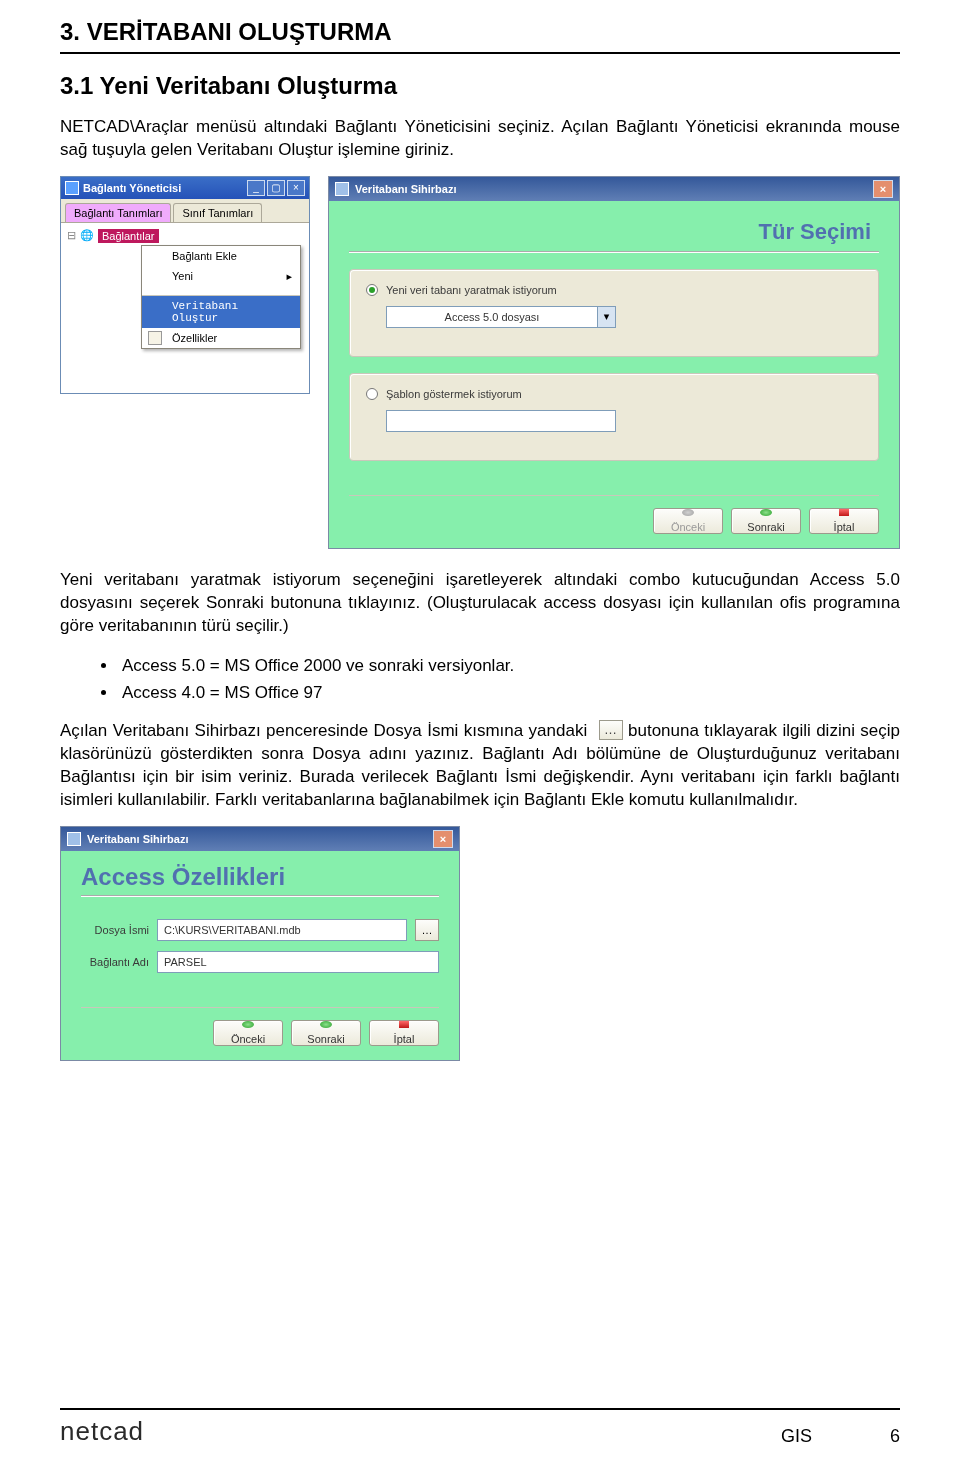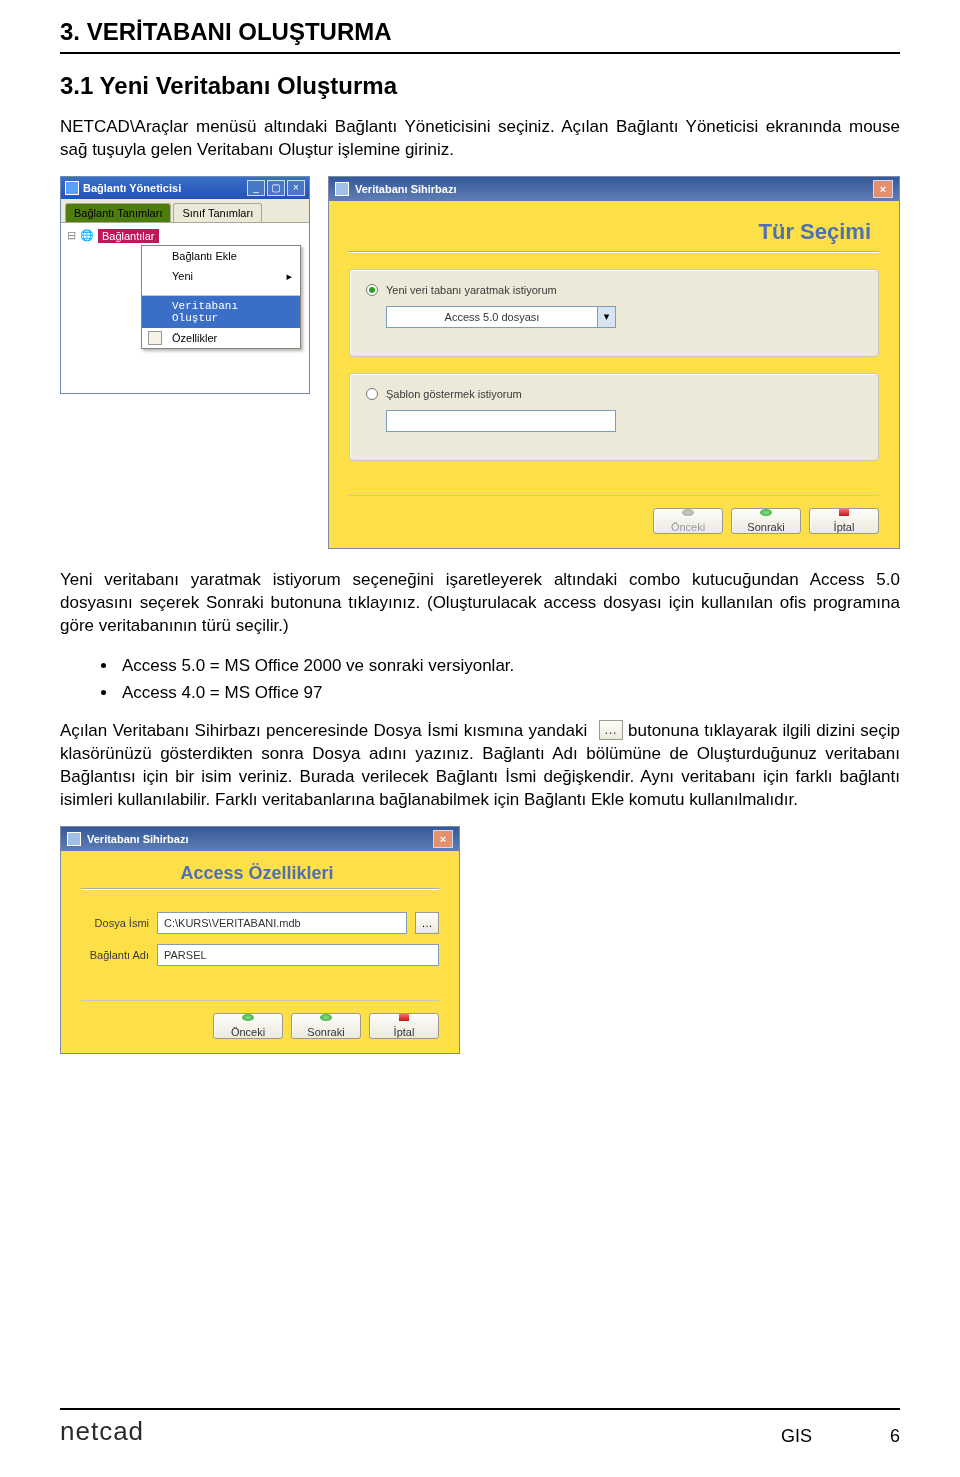--- a/index.html
+++ b/index.html
@@ -66,21 +66,21 @@
     border-bottom:1px solid #aca899;
   }
   .win-by .tab {
     padding:3px 8px;
     border:1px solid #aca899;
     border-bottom:none;
     background:#ece9d8;
     margin-right:2px;
     border-radius:3px 3px 0 0;
   }
-  .win-by .tab.active { background:#4d7c0f; }
+  .win-by .tab.active { background:#f0abfc; }
   .win-by .tree {
     background:#fff;
     padding:6px;
     height:170px;
     position:relative;
   }
   .win-by .treeroot { display:flex;align-items:center;gap:4px; }
   .win-by .treeroot .dotline { color:#888; }
   .win-by .treeroot .sel { background:#be185d;color:#fff;padding:1px 4px; }
   .win-by .ctxmenu {
@@ -117,21 +117,21 @@
     padding:3px 6px;
     height:24px;
   }
   .wiz .titlebar .ticon { width:14px;height:14px;background:#a0c0e8;border:1px solid #fff;margin-right:6px; }
   .wiz .titlebar .ttxt { flex:1;font-weight:bold; }
   .wiz .titlebar .xbtn {
     width:20px;height:18px;background:#e48f6e;border:1px solid #cddbef;color:#fff;text-align:center;line-height:16px;font-weight:bold;
   }
   .wiz .body {
     padding:0 20px 14px 20px;
-    background:#fde047;
+    background:#86efac;
   }
   .wiz .panehead {
     text-align:right;
     color:#5170b0;
     font-size:22px;
     font-weight:bold;
     padding:18px 8px 6px 0;
     border-bottom:2px groove #fff;
     margin-bottom:16px;
   }
@@ -165,21 +165,21 @@
     display:flex;align-items:center;justify-content:center;gap:5px;font-size:11px;color:#333;
     box-shadow: inset 1px 1px 0 #fff;
     flex-direction: column;
   }
   .wiz .btn .gicon { width:12px;height:12px;border-radius:50%;background:radial-gradient(#8be08b,#2aa02a); }
   .wiz .btn .xicon { width:10px;height:10px;background:linear-gradient(#ff6a6a,#c01818); }
   .wiz .btn.disabled { color:#999; }
   .wiz .btn.disabled .gicon { background:radial-gradient(#d0d0d0,#a0a0a0); }
   
   .wiz.small { width:400px; }
-  .wiz.small .panehead { font-size:18px;padding:12px 6px 4px 0;text-align:center; }
+  .wiz.small .panehead { font-size:24px;padding:12px 6px 4px 0;text-align:left; }
   .wiz.small .form { padding:6px 0 6px 0; }
   .wiz.small .frow { display:flex;align-items:center;margin-bottom:10px;gap:8px; }
   .wiz.small .frow .flabel { width:68px;text-align:right;color:#3a3a3a; }
   .wiz.small .frow .ftxt { flex:1;height:22px;border:1px solid #7f9db9;background:#fff;padding:0 6px;line-height:20px;color:#333; }
   .wiz.small .frow .dotbtn {
     width:24px;height:22px;border:1px solid #9c9a8c;background:linear-gradient(#fdfdfb,#eceadb);display:flex;align-items:center;justify-content:center;
   }
   
   ul.blist { margin:10px 0 14px 58px; font-size:17px; line-height:1.6; }
   ul.blist li { list-style: disc; padding-left:4px; }

